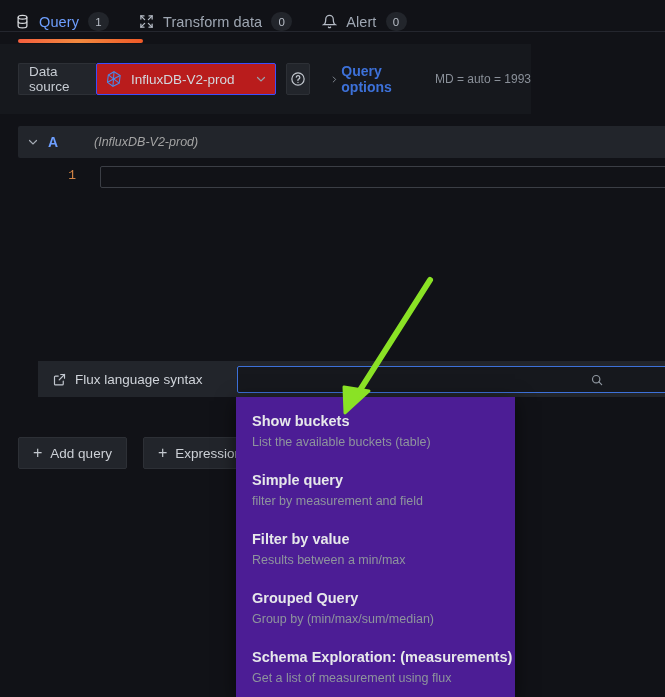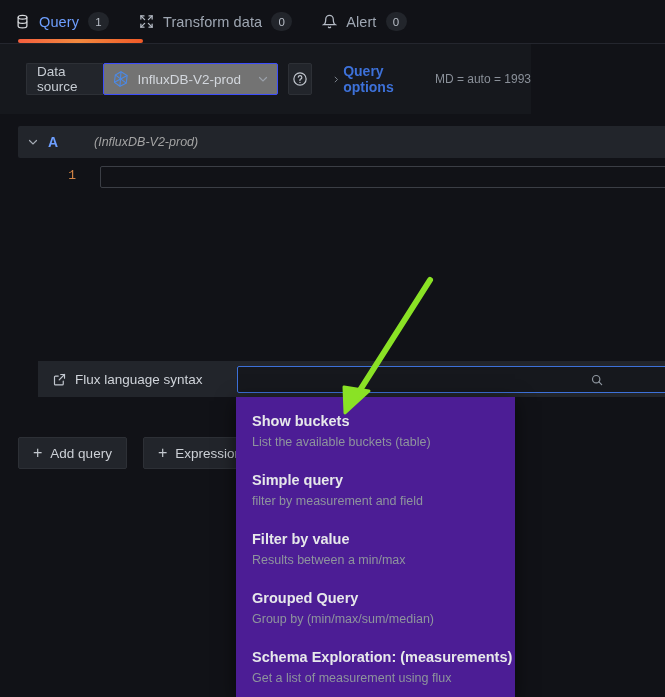--- a/index.html
+++ b/index.html
@@ -6,21 +6,21 @@
   html, body {
     width: 665px; height: 697px;
     background: #111217;
     font-family: "Liberation Sans", sans-serif;
     overflow: hidden;
   }
   #app { position: relative; width: 665px; height: 697px; background: #111217; }
 
   
   .tabbar {
-    position: absolute; left: 0; top: 0; width: 665px; height: 44px;
+    position: absolute; left: 0; top: 0; width: 665px; height: 32px;
     background: #111217;
     border-bottom: 1px solid #24262e;
     display: flex; align-items: flex-start;
   }
   .tab {
     position: relative;
     display: flex; align-items: center; gap: 9px;
     height: 43px; padding: 0 15px;
     cursor: pointer;
     white-space: nowrap;
@@ -40,34 +40,34 @@
   .tab-underline {
     position: absolute; left: 18px; bottom: 0; width: 125px; height: 4px;
     border-radius: 2px;
     background: linear-gradient(90deg, #f55f3e 0%, #f2893f 48%, #f05a28 100%);
   }
 
   
   .ds-row {
     position: absolute; left: 0; top: 44px; width: 531px; height: 70px;
     background: #16181d;
-    display: flex; align-items: center; padding-left: 26px;
+    display: flex; align-items: center; padding-left: 18px;
   }
   .ds-label {
     height: 32px; display: flex; align-items: center;
     padding: 0 10px;
     background: #22252b;
     border: 1px solid #2d3036;
     border-right: none;
     border-radius: 2px 0 0 2px;
     font-size: 13.5px; color: #c7ccd3;
   }
   .ds-picker {
     width: 225px; height: 32px;
-    background: #737373;
+    background: #b91c1c;
     border: 1px solid #3d4efc;
     border-radius: 2px;
     display: flex; align-items: center; gap: 8px;
     padding: 0 8px;
     cursor: pointer;
   }
   .influx-logo { width: 18px; height: 18px; flex: none; }
   .ds-name { font-size: 13.5px; color: #d3d7dd; flex: 1; }
   .chev-down { width: 12px; height: 12px; color: #9aa0a9; flex: none; }
   .help-btn {

